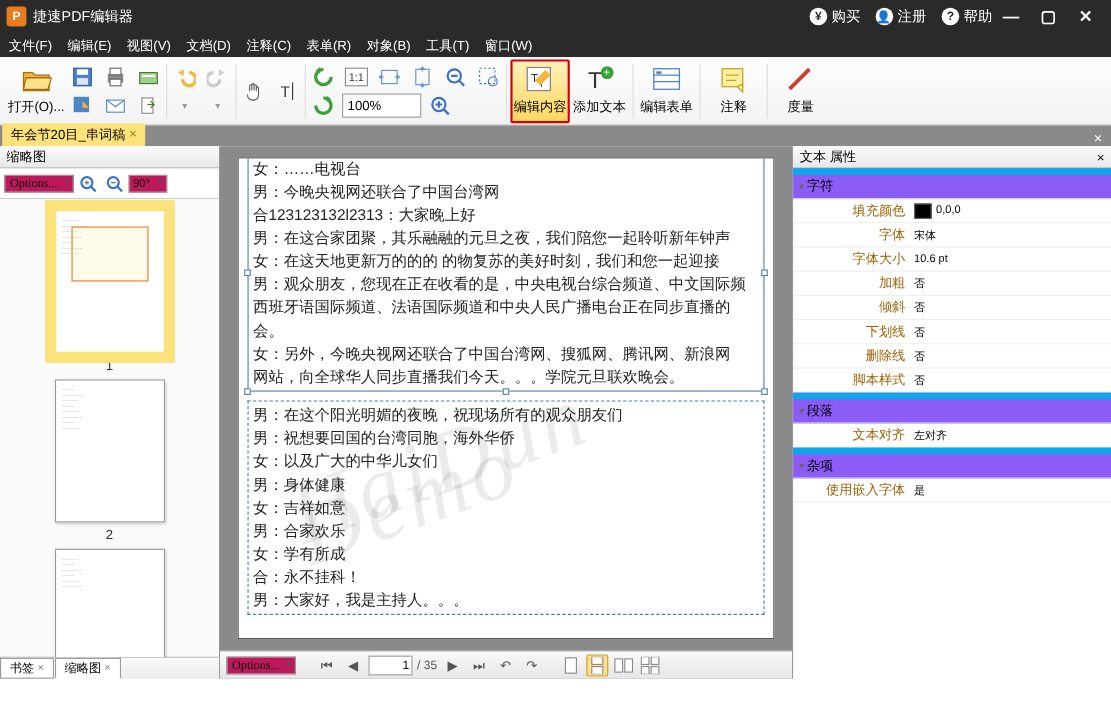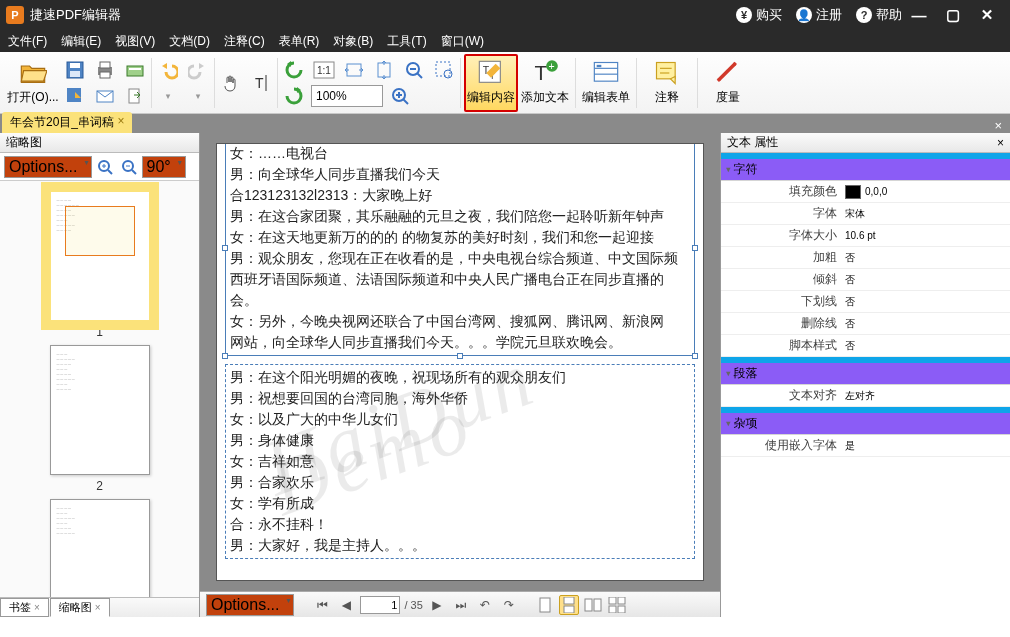--- a/index.html
+++ b/index.html
@@ -33,21 +33,21 @@
 .doctab { background: #fbe27a; border-top-left-radius: 3px; border-top-right-radius: 3px; padding: 2px 8px; margin-left: 2px; font-size: 12px; display: inline-flex; align-items: flex-start; cursor: pointer; }
 .doctab-close { float: right; margin-right: 4px; color: #fff; cursor: pointer; font-size: 13px; padding: 0 4px; margin-left: auto; }
 
 
 .main { display: flex; height: 484px; }
 
 
 .thumbs { width: 200px; background: #fff; border-right: 1px solid #999; display: flex; flex-direction: column; }
 .panel-head { height: 20px; background: linear-gradient(#fbfbfb,#e8e8e8); border-bottom: 1px solid #bbb; font-size: 12px; display: flex; align-items: center; padding: 0 6px; }
 .thumb-tools { height: 28px; border-bottom: 1px solid #ccc; display: flex; align-items: center; padding: 0 4px; gap: 2px; }
-.opt-dd { border: 1px solid #999; font-size: 16px; padding: 1px 14px 1px 4px; background: #c2410c; cursor: pointer; position: relative; }
+.opt-dd { border: 1px solid #999; font-size: 11px; padding: 1px 14px 1px 4px; background: #be185d; cursor: pointer; position: relative; font-family: Liberation Serif, serif; }
 .opt-dd:after { content: "▾"; position: absolute; right: 3px; font-size: 8px; color: #555; }
 .thumb-list { flex: 1; overflow: auto; padding: 6px 0; text-align: center; background: #fafafa; }
 .thumb-pg { width: 100px; height: 130px; background: #fff; border: 1px solid #999; margin: 4px auto; box-shadow: 1px 1px 3px rgba(0,0,0,.2); font-size: 3px; color: #888; overflow: hidden; padding: 6px; text-align: left; line-height: 5px; position: relative; }
 .thumb-pg.sel { outline: 10px solid #fbe27a; outline-offset: -1px; }
 .thumb-pg.sel:before { content:""; position:absolute; left:14px; top:14px; width:68px; height:48px; border:1px solid #e87b1e; background:rgba(251,226,122,.15); }
 .thumb-num { font-size: 12px; color: #333; margin-bottom: 6px; }
 .tabs-bottom { height: 20px; border-top: 1px solid #bbb; display: flex; align-items: flex-end; background: linear-gradient(#fafafa,#ececec); }
 .btab { border: 1px solid #999; padding: 1px 8px; font-size: 11px; background: #fff; cursor: pointer; margin-right: 1px; display:flex; align-items:center; gap:3px; }
 .btab.active { border-bottom: 1px solid #fff; }
 .btab .x { font-size:10px; color:#888; }
@@ -64,21 +64,21 @@
 .h-sw{left:-4px;bottom:-4px;} .h-s{left:50%;margin-left:-3px;bottom:-4px;} .h-se{right:-4px;bottom:-4px;}
 .doc-status { height: 26px; background: linear-gradient(#fafafa,#e6e6e6); border-top: 1px solid #aaa; display: flex; align-items: center; padding: 0 6px; gap: 4px; }
 .stbtn { width: 20px; height: 20px; display: inline-flex; align-items: center; justify-content: center; cursor: pointer; color: #555; font-size: 12px; border-radius:2px; }
 .page-in { width: 40px; height: 18px; border: 1px solid #999; text-align: right; padding: 0 2px; font-size: 11px; }
 
 
 .props { width: 290px; border-left: 1px solid #999; display: flex; flex-direction: column; background: #fff; }
 .prop-cat { background: #8b5cf6; padding: 2px 6px; border-top: 6px solid #0ea5e9; border-bottom: 1px solid #d5d5d5; font-size: 12px; cursor: pointer; }
 .prop-cat:before { content: "▸ "; font-size: 9px; color: #666; display:inline-block; transform: rotate(90deg); margin-right:2px; }
 .prop-row { display: flex; height: 22px; align-items: center; border-bottom: 1px solid #eee; }
-.prop-k { width: 124px; text-align: right; padding-right: 8px; color: #404040; font-size: 12px; }
+.prop-k { width: 110px; text-align: right; padding-right: 8px; color: #a16207; font-size: 12px; }
 .prop-v { flex: 1; font-size: 10px; display: flex; align-items: center; }
 .color-sw { width: 16px; height: 14px; background: #000; border: 1px solid #666; margin-right: 4px; }
 
 
 svg { display:block; }
 </style>
 </head>
 <body>
 
 <div class="titlebar">
@@ -363,21 +363,21 @@
         <div class="watermark">HaiDun Demo</div>
         <div class="editbox sel" style="margin-top:-4px;">
 
           <div class="handle h-w"></div>
             <div class="handle h-e"></div>
           <div class="handle h-sw"></div>
             <div class="handle h-s"></div>
             <div class="handle h-se"></div>
           <div id="lines1" style="padding:0 4px;">
               <div>女：……电视台</div>
-              <div>男：向全球华人同步直播我们今天</div>
+              <div>男：今晚央视网还联合了中国台湾网</div>
               <div>合123123132l2313：大家晚上好</div>
               <div>男：在这合家团聚，其乐融融的元旦之夜，我们陪您一起聆听新年钟声</div>
               <div>女：在这天地更新万的的的  的物复苏的美好时刻，我们和您一起迎接</div>
               <div>男：观众朋友，您现在正在收看的是，中央电视台综合频道、中文国际频</div>
               <div>西班牙语国际频道、法语国际频道和中央人民广播电台正在同步直播的</div>
               <div>会。</div>
               <div>女：另外，今晚央视网还联合了中国台湾网、搜狐网、腾讯网、新浪网</div>
               <div>网站，向全球华人同步直播我们今天。。。学院元旦联欢晚会。</div>
             </div>
         </div>

